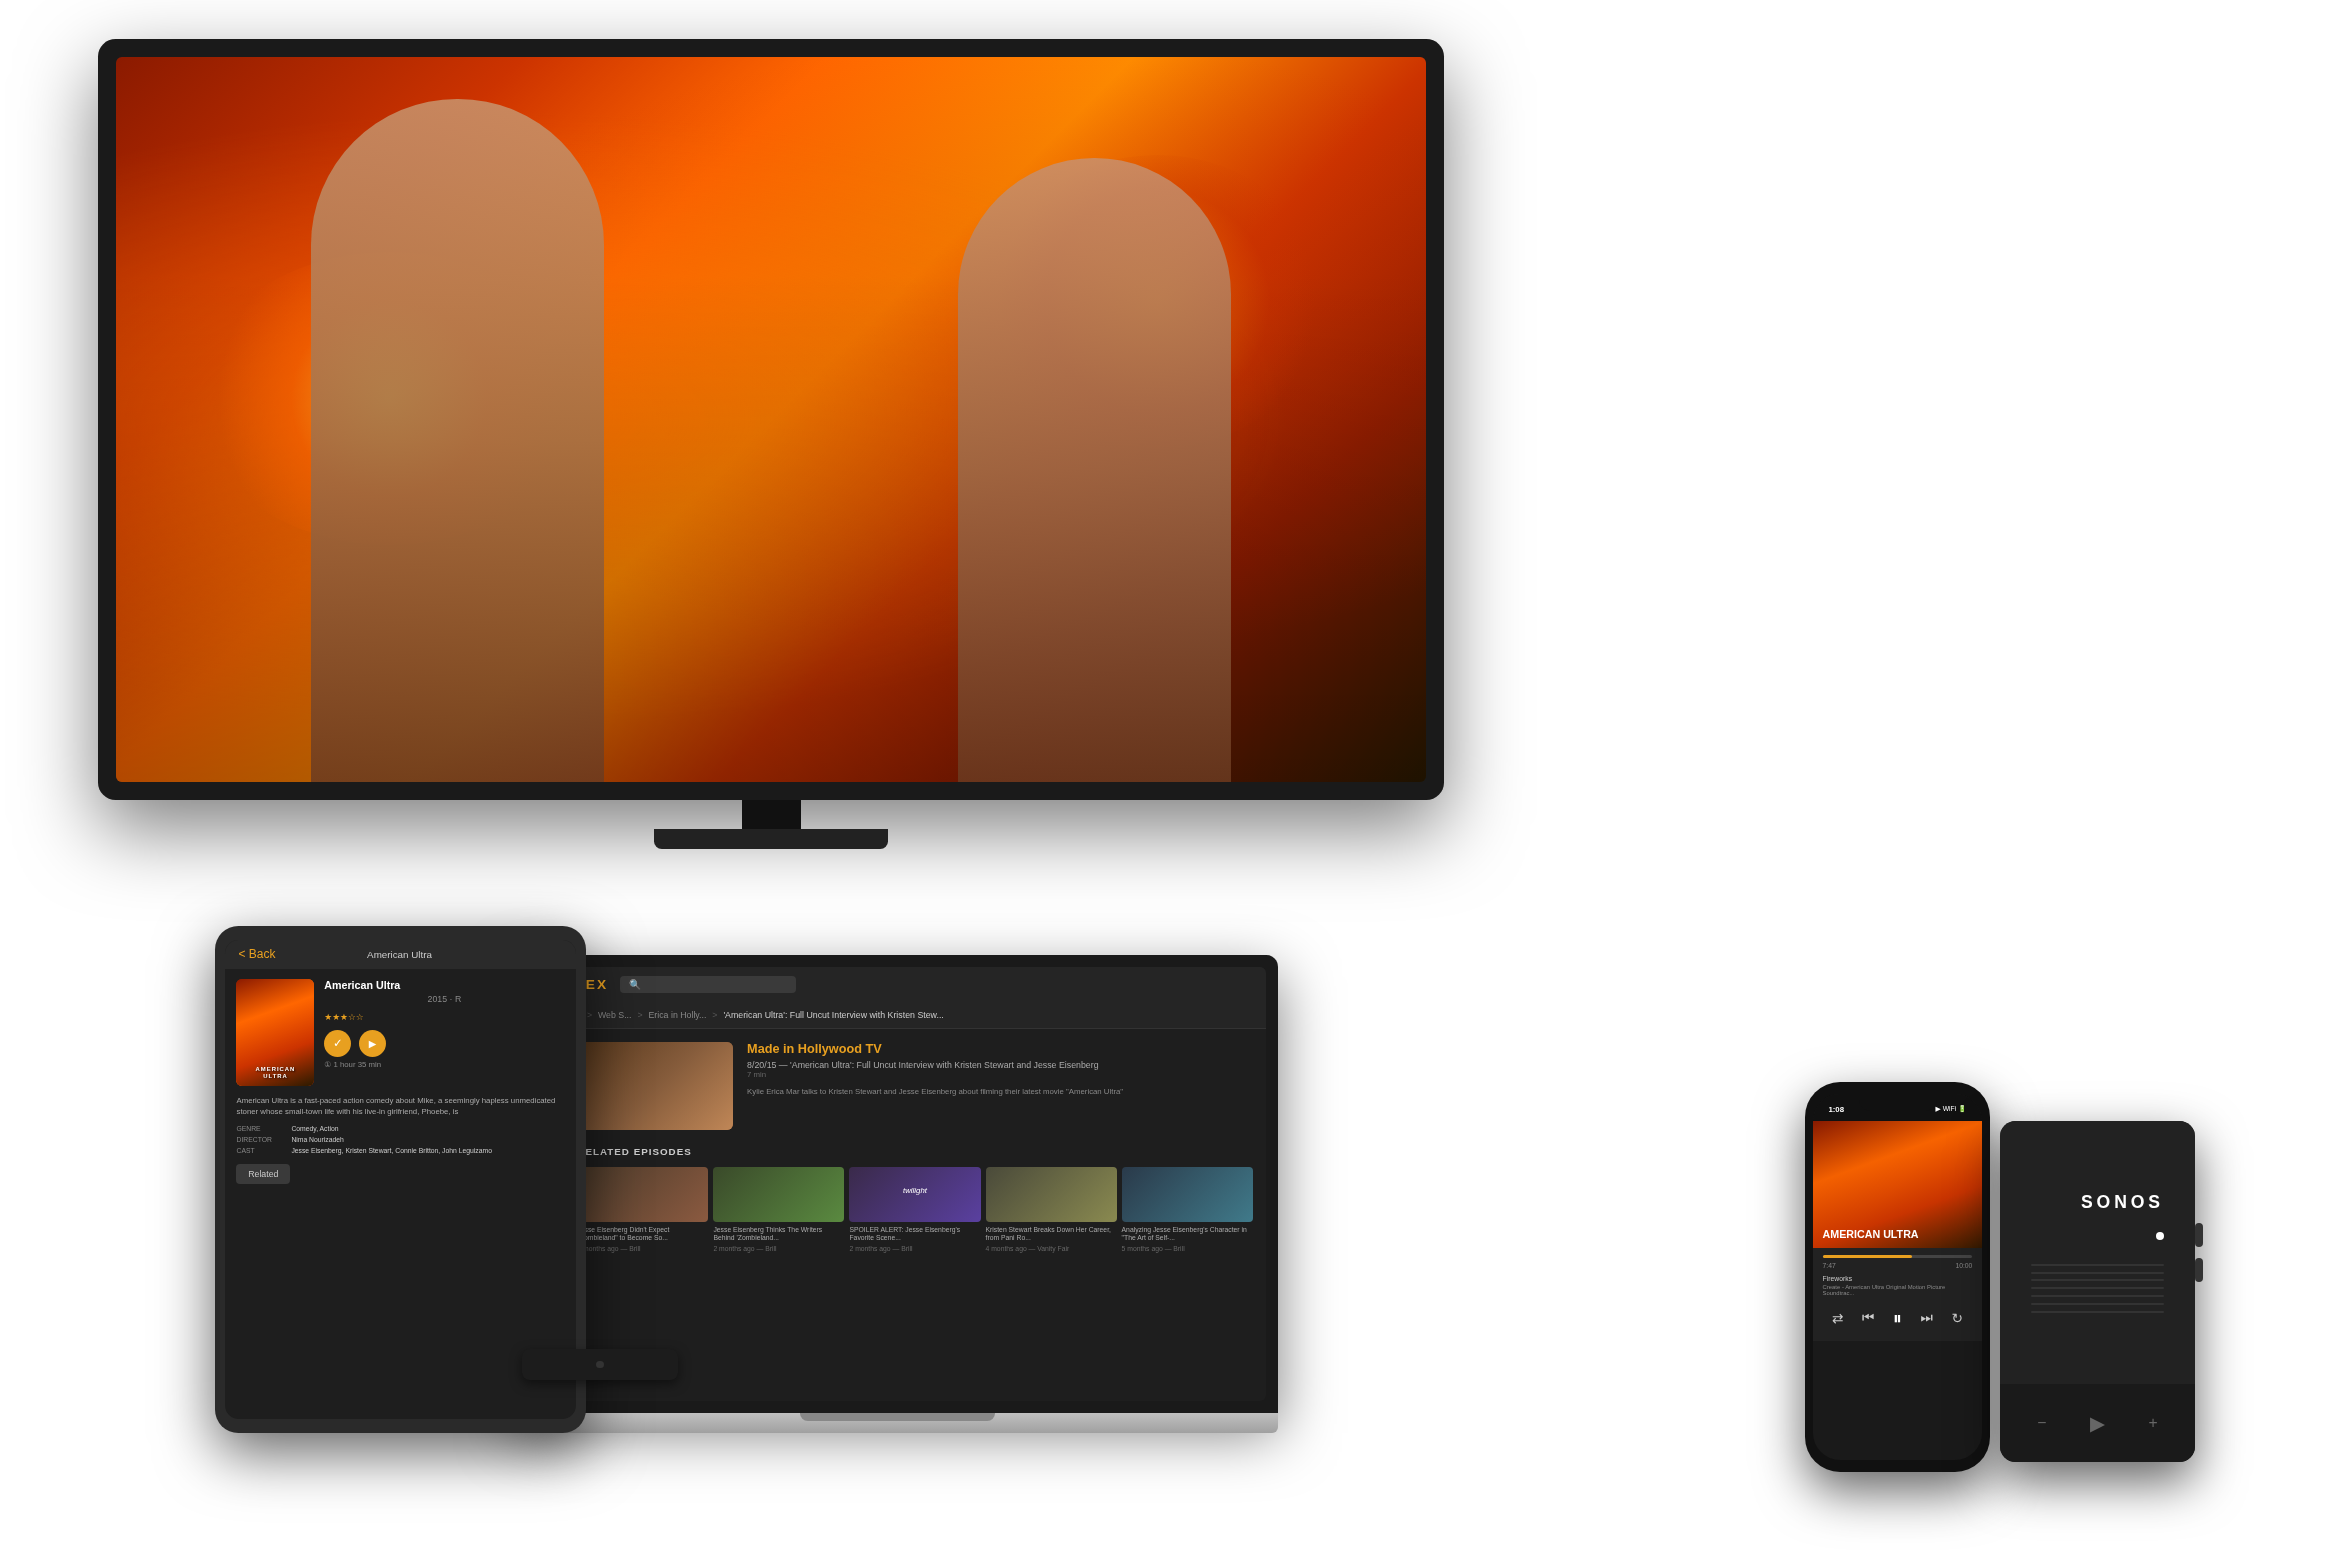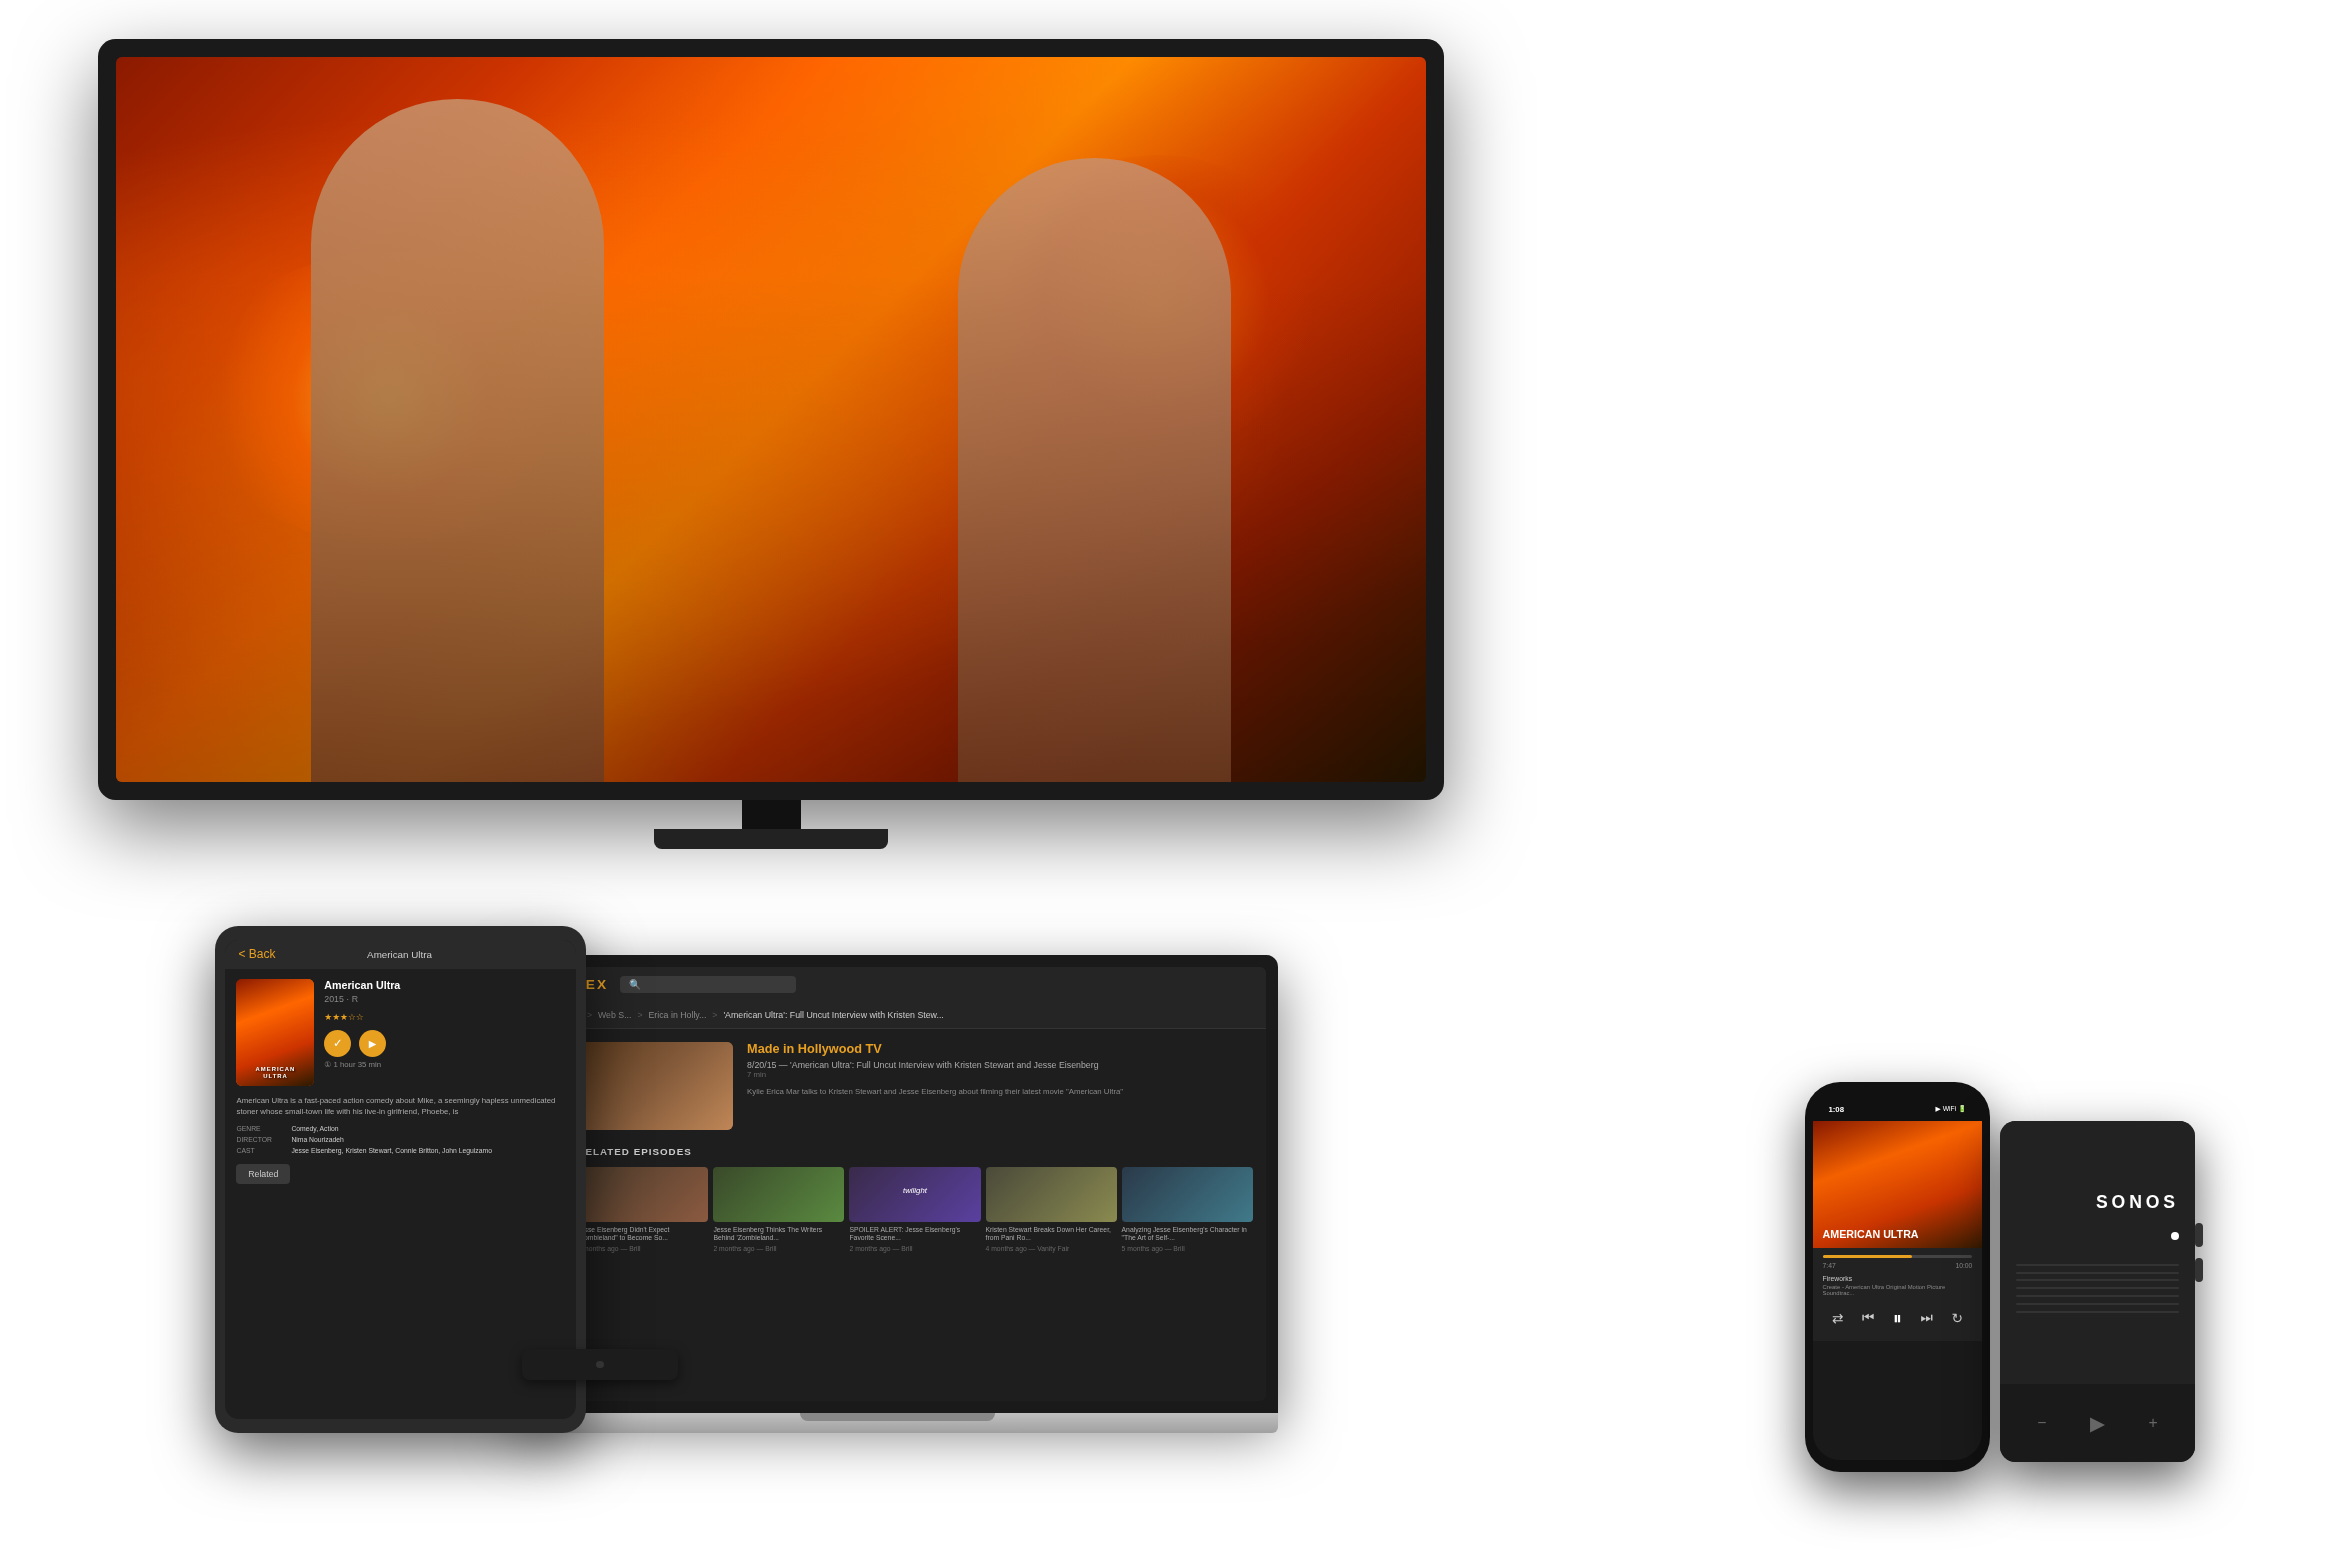--- a/index.html
+++ b/index.html
@@ -157,20 +157,21 @@
     .ipad-movie-title {
       color: #fff;
       font-size: 10.7px;
       font-weight: 600;
       margin-bottom: 2.9px;
     }
     .ipad-movie-meta {
       color: #888;
       font-size: 8.8px;
       margin-bottom: 7.8px;
+      text-align: center;
     }
     .ipad-stars {
       color: #e8a020;
       font-size: 8.8px;
       margin-bottom: 5.9px;
     }
     .ipad-actions {
       display: flex;
       gap: 7.8px;
       margin-top: 7.8px;
@@ -598,21 +599,21 @@
       background: linear-gradient(180deg, #2a2a2a, #1a1a1a);
       border-radius: 15.6px;
       box-shadow: 0 19.5px 49px rgba(0,0,0,0.6);
       display: flex;
       flex-direction: column;
       overflow: hidden;
     }
     .sonos-top {
       flex: 1;
       background: #222;
-      padding: 16px;
+      padding: 31px;
       display: flex;
       flex-direction: column;
       justify-content: center;
     }
     .sonos-logo {
       color: #fff;
       font-size: 17.6px;
       font-weight: 700;
       letter-spacing: 3.9px;
       text-align: right;

